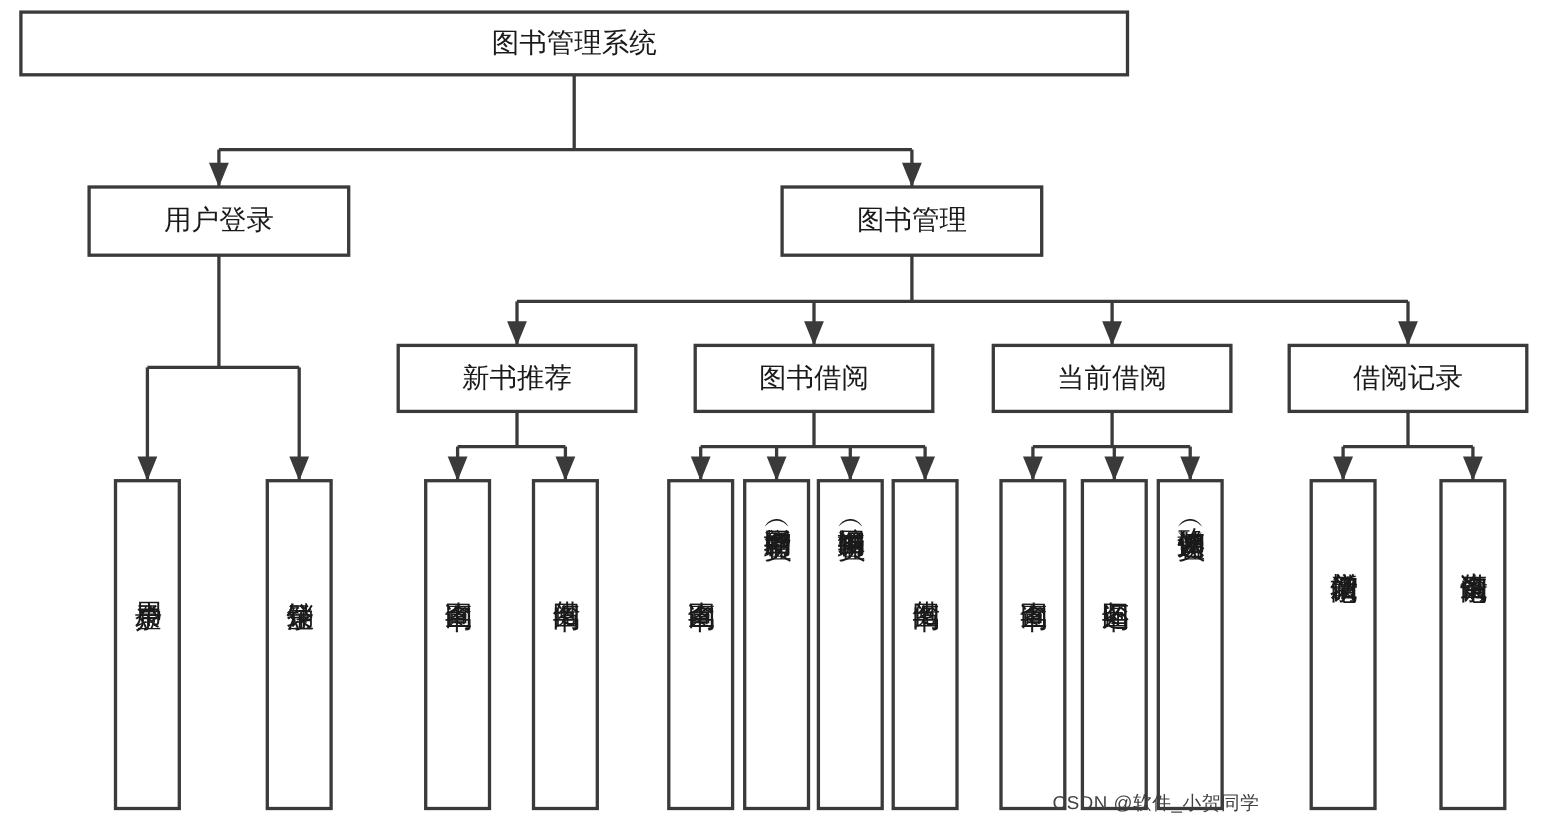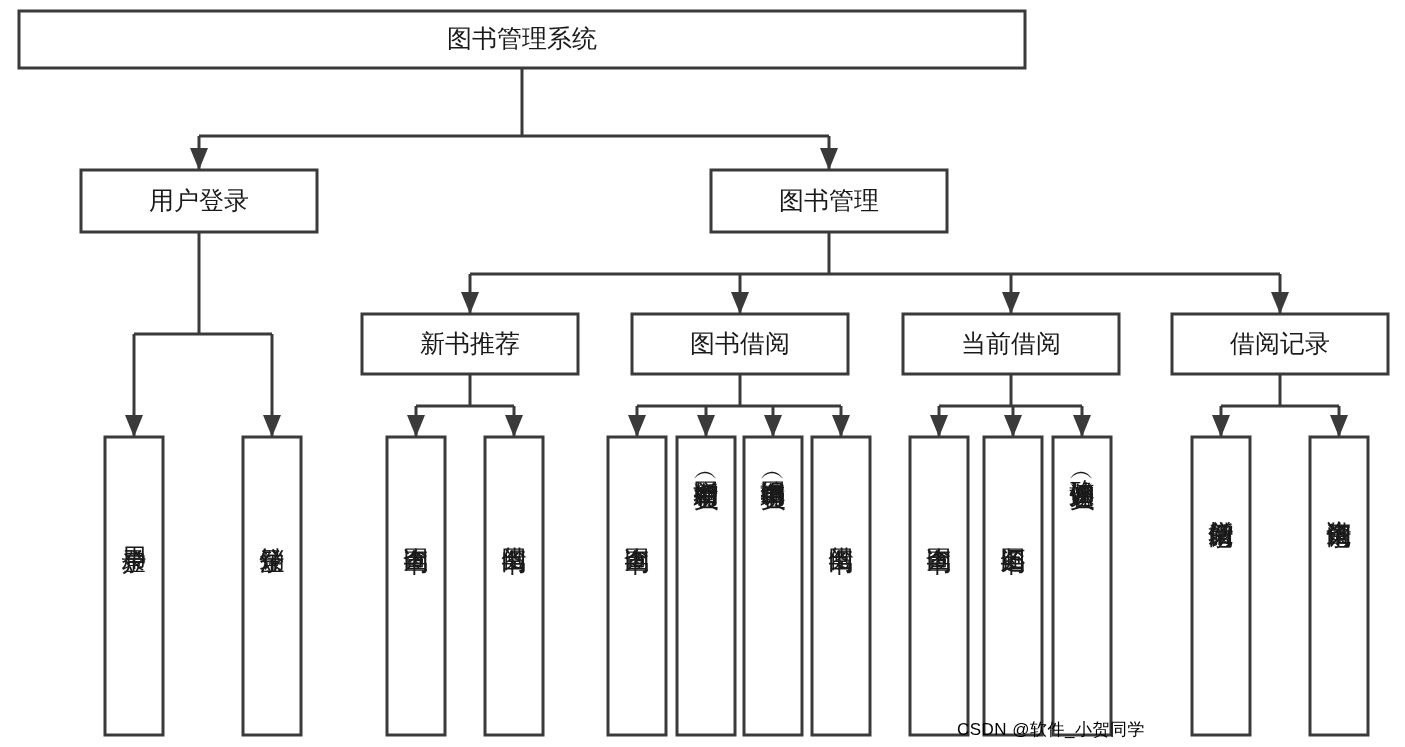--- a/index.html
+++ b/index.html
@@ -64,21 +64,21 @@
     color: #1a1a1a;
     letter-spacing: 1px;
     white-space: nowrap;
   }
   #watermark {
     position: absolute;
     right: 10px;
     bottom: 6px;
     font-family: "Liberation Sans", "DejaVu Sans", sans-serif;
     font-size: 17px;
-    color: #000000;
+    color: #404040;
     letter-spacing: 0.5px;
     white-space: nowrap;
   }
 </style>
 </head>
 <body>
 
 <div id="diagram-root">
 
   <svg class="flow" viewBox="0 0 1405 747" xmlns="http://www.w3.org/2000/svg">

